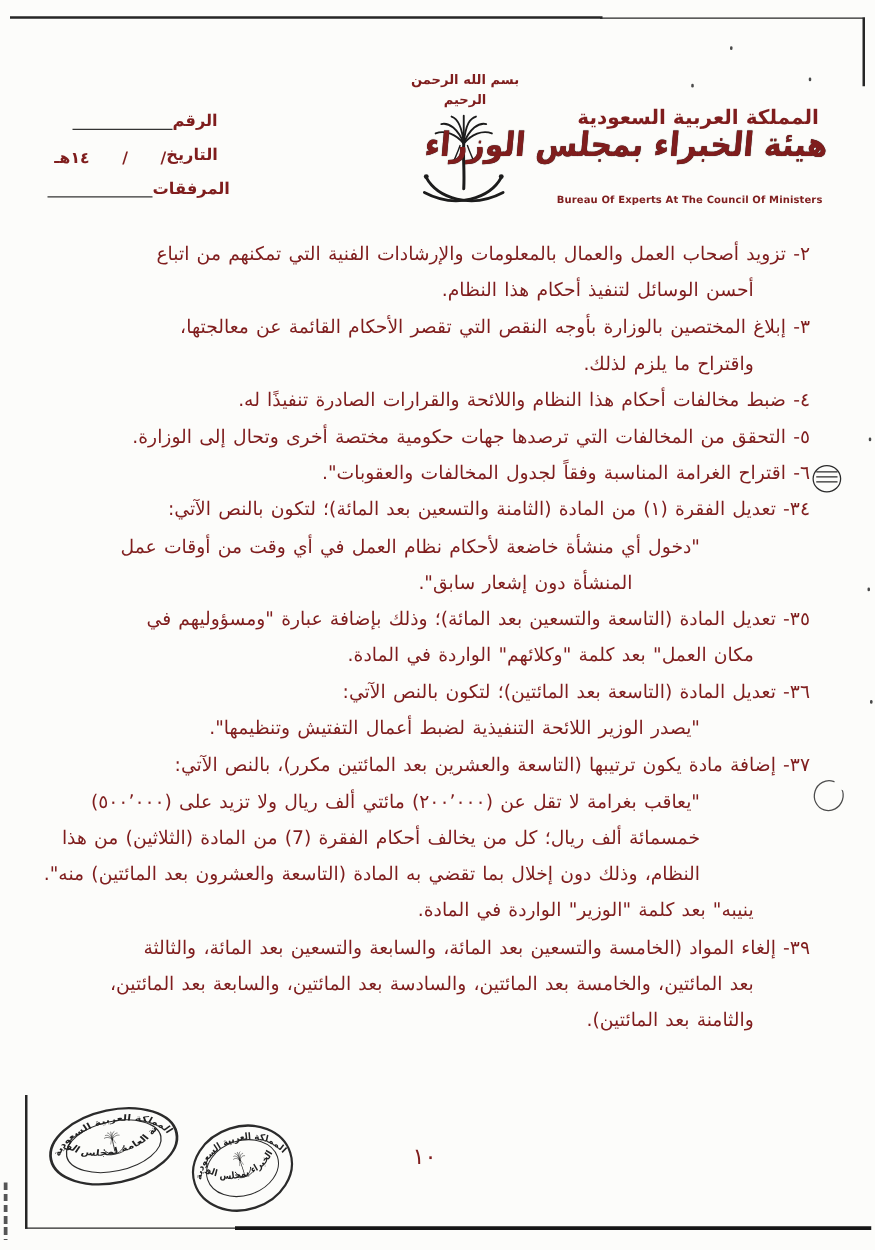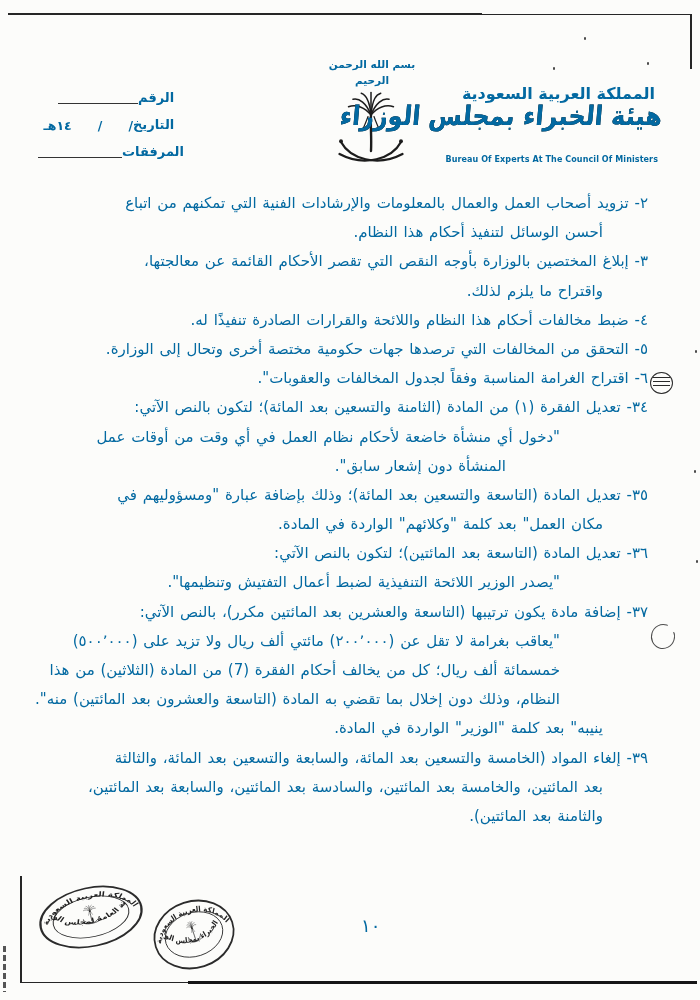--- a/index.html
+++ b/index.html
@@ -1,18 +1,18 @@
 <!DOCTYPE html>
 <html lang="ar"><head>
 <meta charset="utf-8">
 <style>
   html,body{margin:0;padding:0;background:#e8e8e8;}
   .page{
     position:relative;width:700px;height:1000px;margin:0 auto;
-    background:#fcfcfa;overflow:hidden;color:#0369a1;
+    background:#fcfcfa;overflow:hidden;color:#7f1d1d;
     font-family:"DejaVu Sans", sans-serif;
   }
   .abs{position:absolute;}
   
   .scanline{background:#262626;}
   .top-line-a{left:8px;top:13px;width:474px;height:2.3px;}
   .top-line-b{left:480px;top:13.5px;width:212px;height:1.3px;}
   .right-line-top{left:690px;top:14px;width:1.8px;height:55px;}
   .bottom-line-thin{left:20px;top:982px;width:170px;height:1.4px;}
   .bottom-line-thick{left:188px;top:980.5px;width:509px;height:3px;background:#161616;}
@@ -53,21 +53,21 @@
   .seal-bot::after{content:"";position:absolute;width:9px;height:7px;
     background:#fcfcfa;top:-3px;right:1px;}
   
   .stamp{overflow:visible;}
   .stamp1{left:36px;top:885px;width:110px;height:64px;transform:rotate(-12deg);}
   .stamp2{left:151px;top:898px;width:86px;height:73px;transform:rotate(-18deg);}
   .st-ring{fill:none;stroke:#2b2b2b;stroke-width:2.4;}
   .st-ring.thin{stroke-width:1.1;}
   .st-text{font-size:9.5px;font-weight:bold;fill:#222;
     font-family:"DejaVu Sans",sans-serif;direction:rtl;}
-  .pagenum{left:330px;top:915px;font-size:18px;direction:rtl;margin-left:31px;}
+  .pagenum{left:330px;top:915px;font-size:18px;direction:rtl;}
   .stroke{fill:none;stroke:#1c1c1c;stroke-linecap:round;}
 </style>
 </head>
 <body>
 
 <div class="page" dir="rtl">
 
   <svg width="0" height="0" style="position:absolute" aria-hidden="true">
     <defs>
       <g id="emblem">

